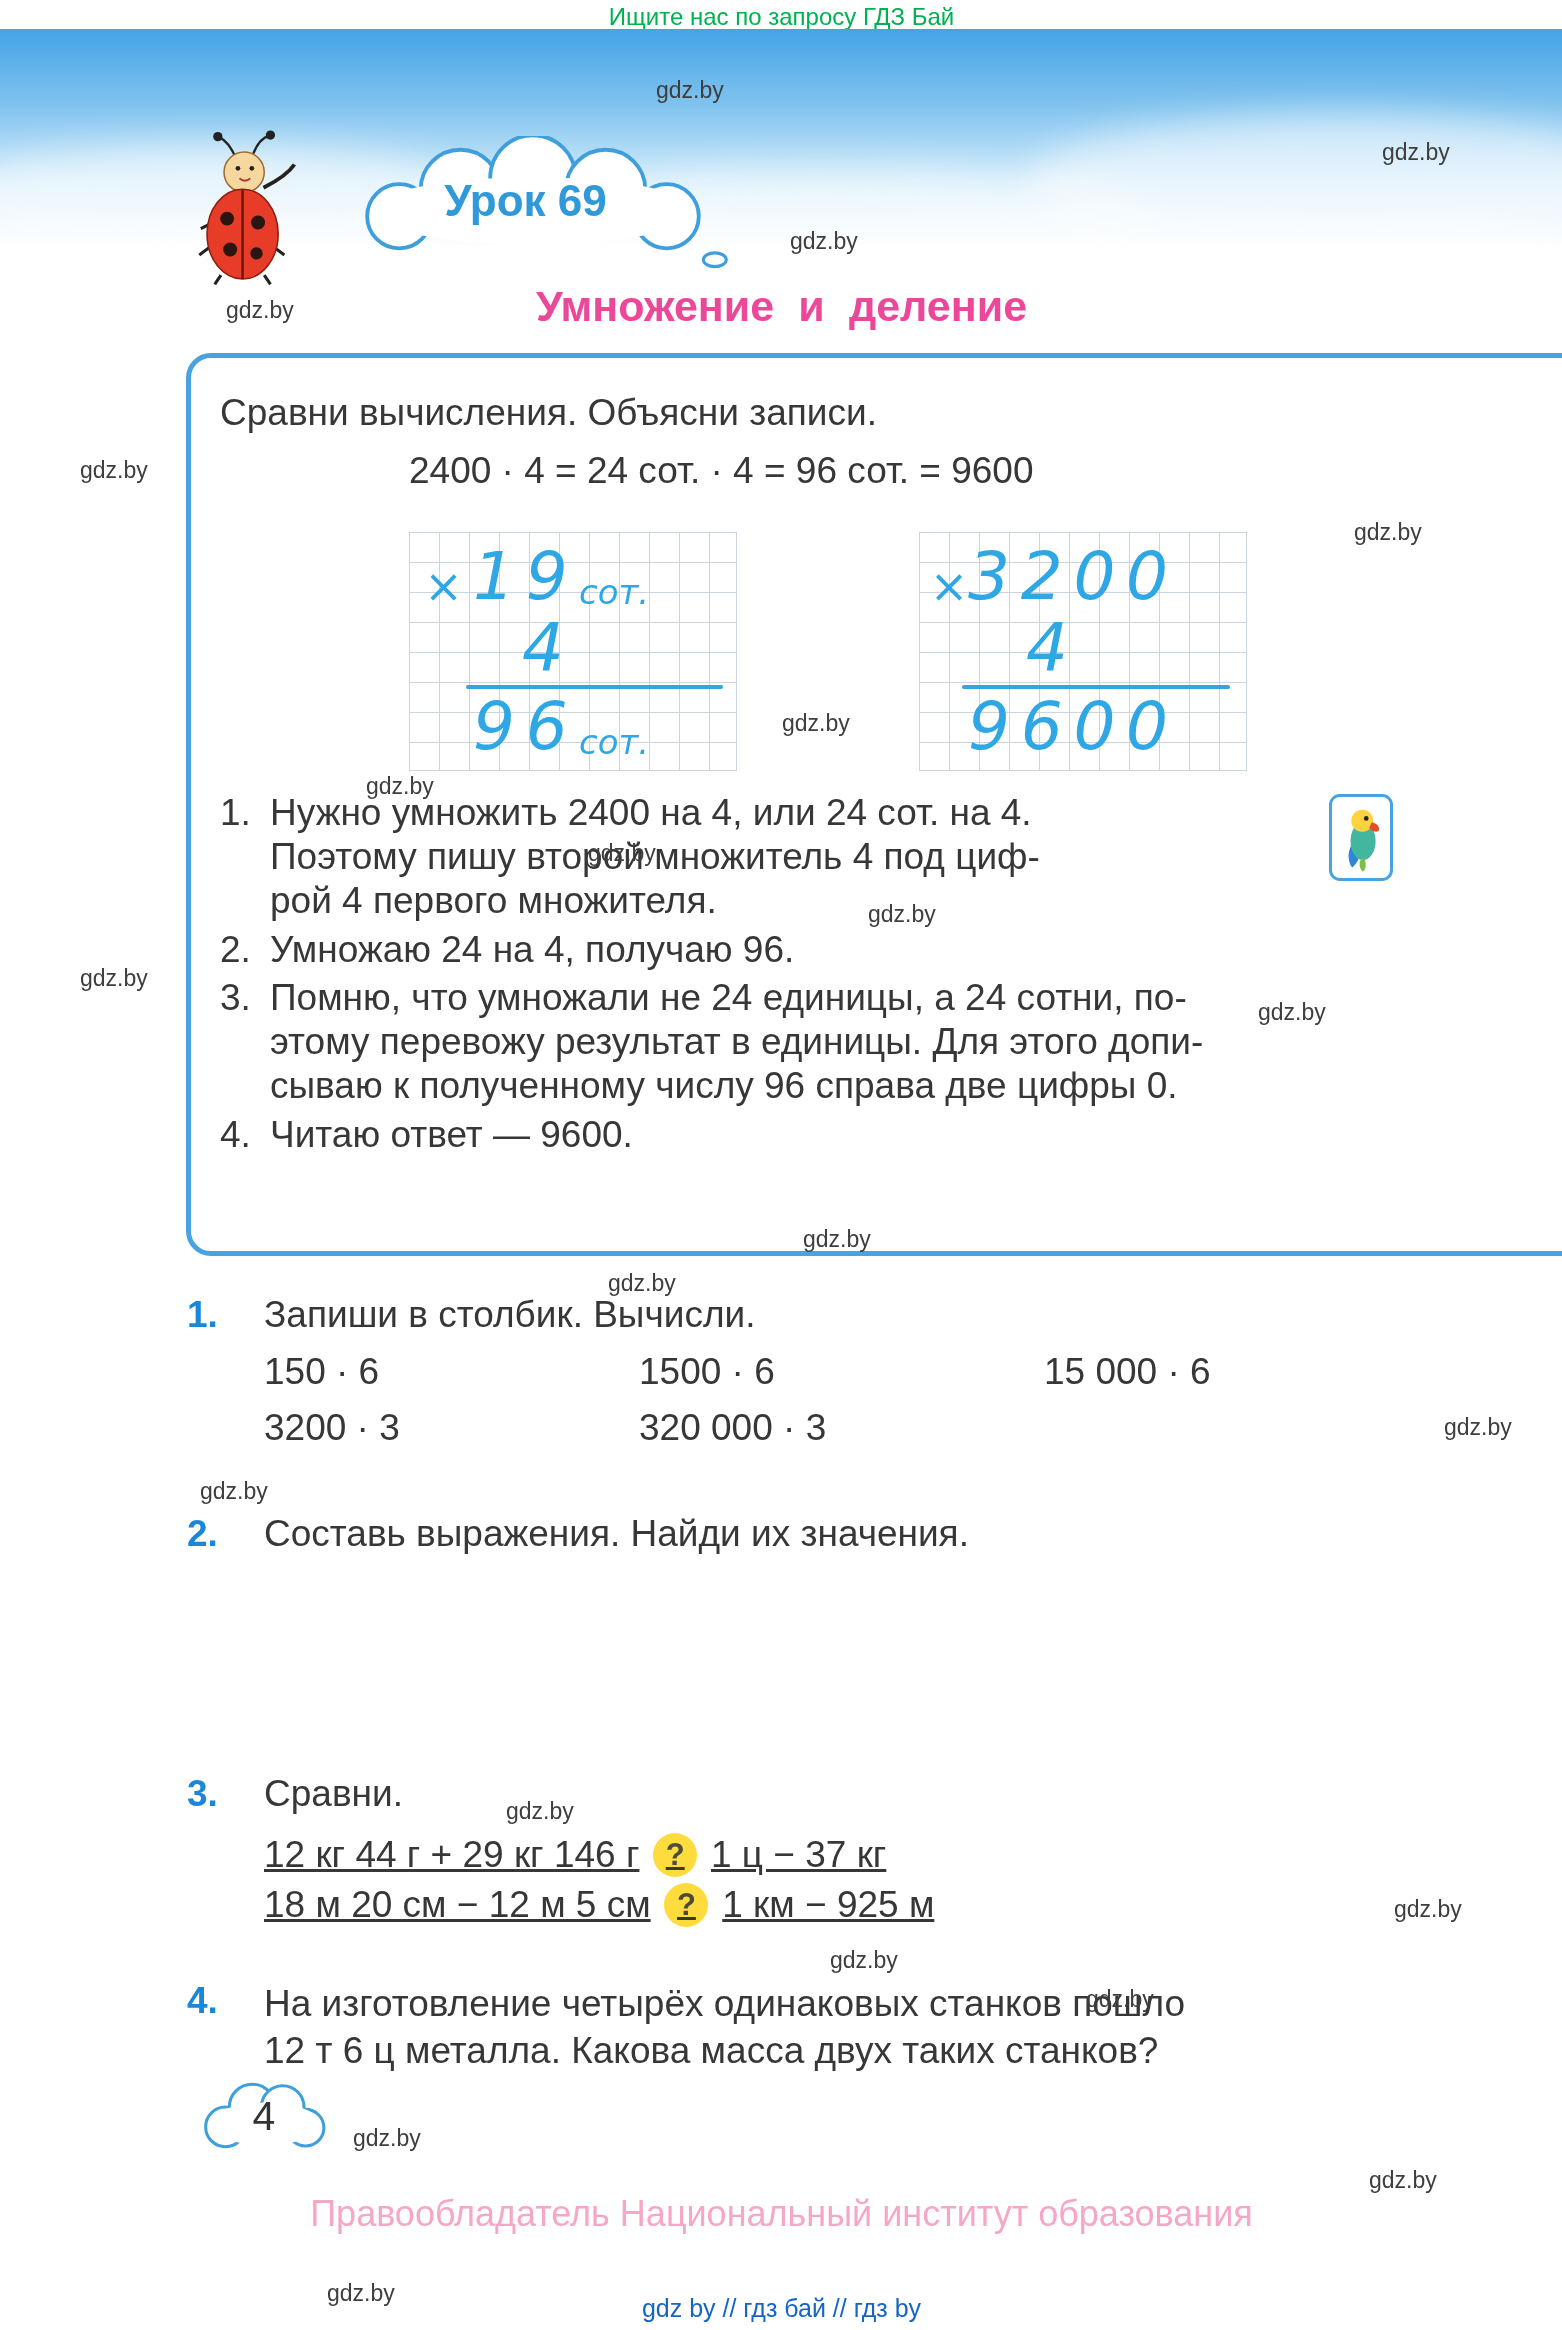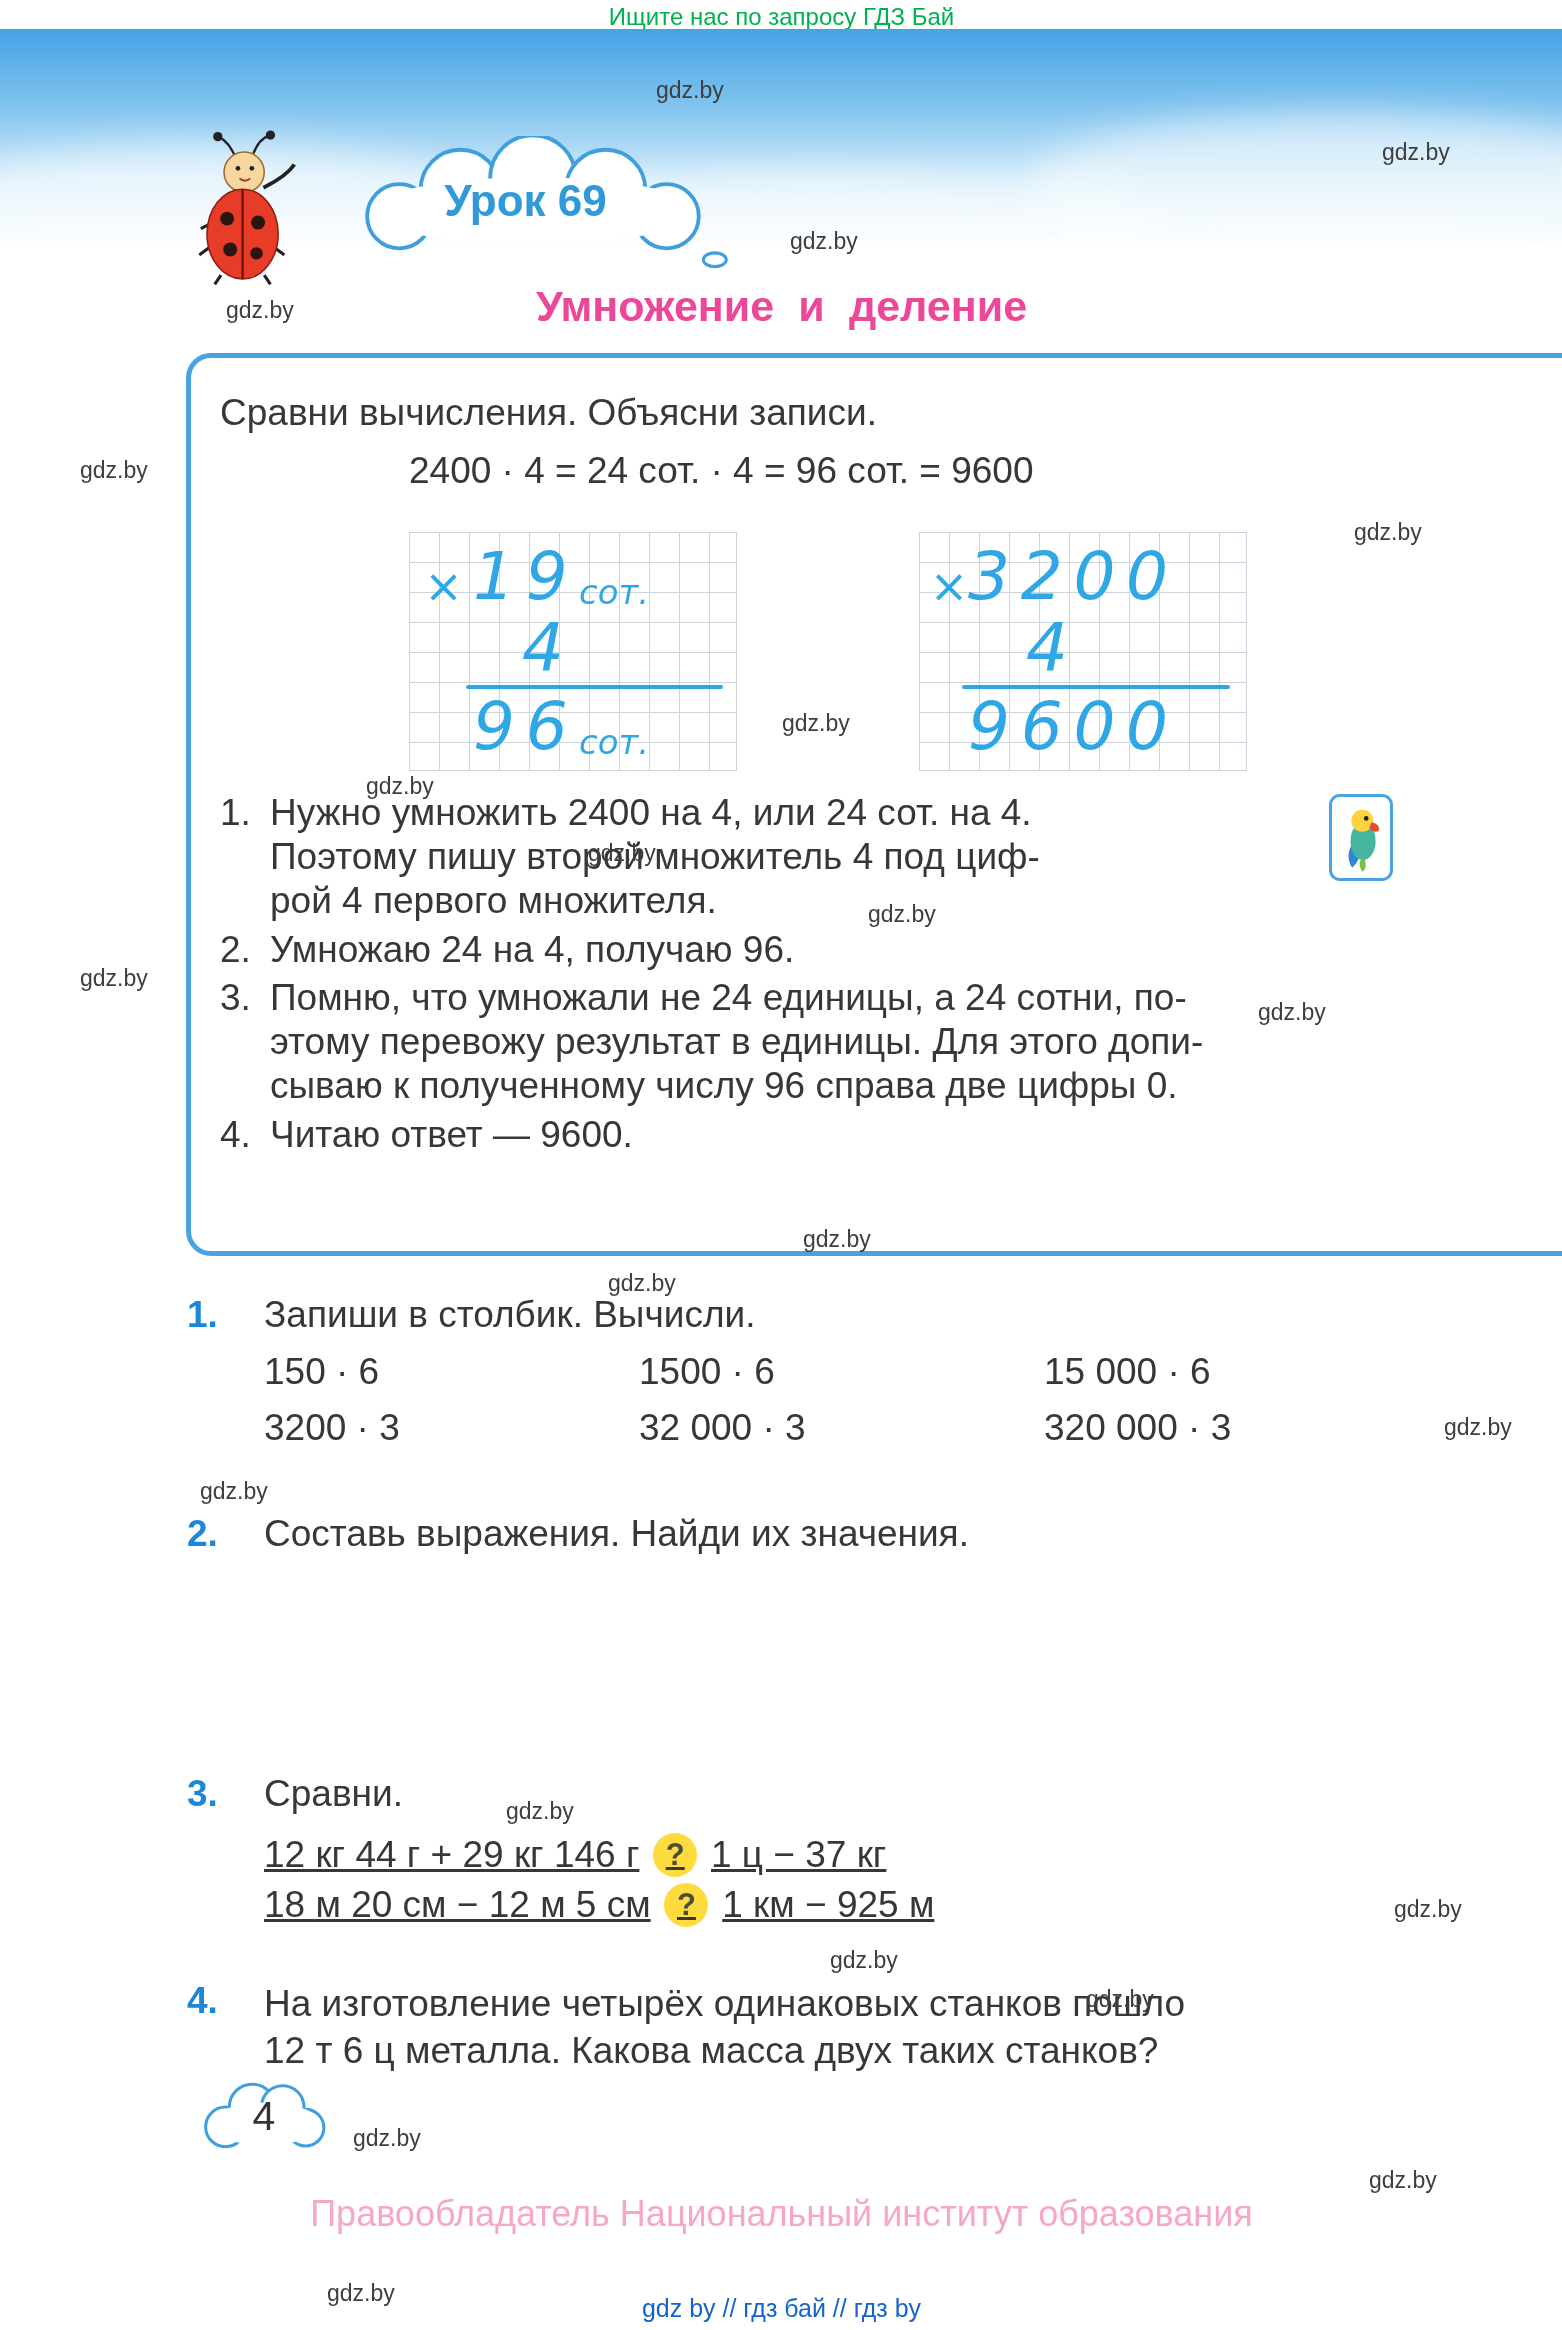--- a/index.html
+++ b/index.html
@@ -215,21 +215,20 @@
 <section class="exercise" style="top:1294px;">
   <div class="ex-header">
     <span class="ex-num">1.</span>
     <span class="ex-title">Запиши в столбик. Вычисли.</span>
   </div>
   <div class="ex1-grid">
     <span>150 · 6</span>
     <span>1500 · 6</span>
     <span>15 000 · 6</span>
     <span>3200 · 3</span>
-    <span>32 000 · 3</span>
     <span>320 000 · 3</span>
   </div>
 </section>
 
 <section class="exercise" style="top:1513px;">
   <div class="ex-header">
     <span class="ex-num">2.</span>
     <span class="ex-title">Составь выражения. Найди их значения.</span>
   </div>
 </section>

